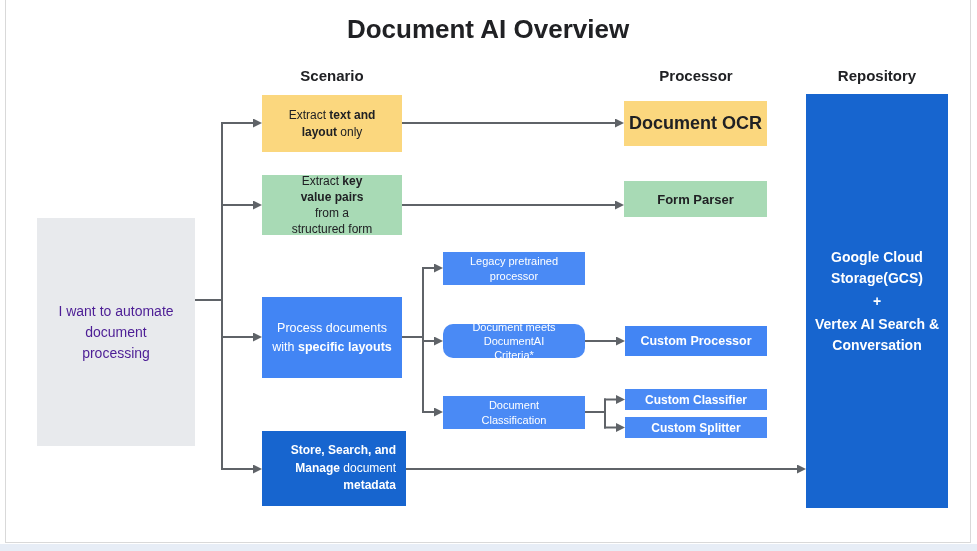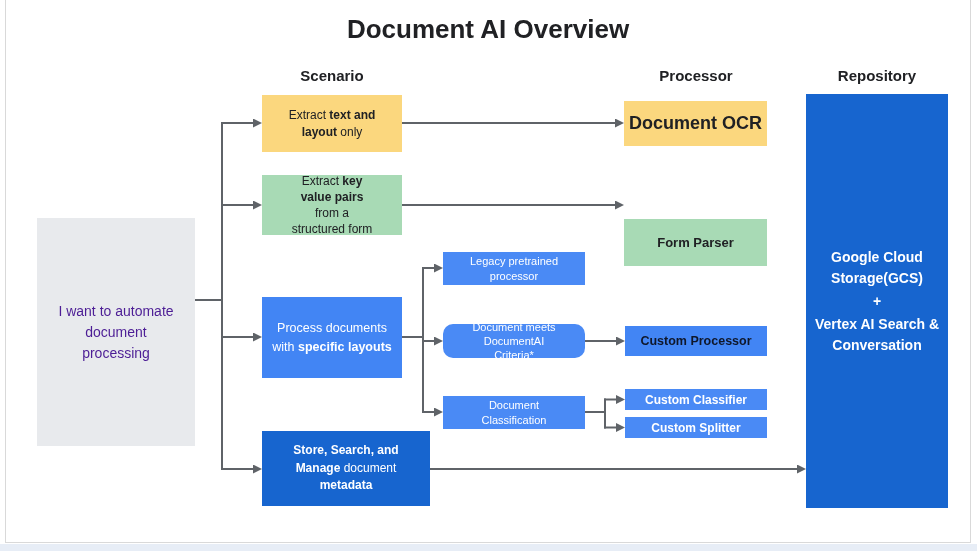--- a/index.html
+++ b/index.html
@@ -28,28 +28,28 @@
     position:absolute; display:flex; align-items:center; justify-content:center;
     text-align:center;
   }
   .start-node {
     left:37px; top:218px; width:158px; height:228px;
     background:#e8eaed; color:#4c1d95; font-size:14px; line-height:1.5; padding:0 18px;
   }
   .s-yellow { left:262px; top:95px;  width:140px; height:57px; background:#fbd77e; color:#202124; font-size:12px; line-height:1.35; padding:0 14px; }
   .s-green  { left:262px; top:175px; width:140px; height:60px; background:#a8dab5; color:#202124; font-size:12px; line-height:1.35; padding:0 26px; }
   .s-blue   { left:262px; top:297px; width:140px; height:81px; background:#4285f4; color:#ffffff; font-size:12.5px; line-height:1.45; padding:8px 4px; }
-  .s-store  { left:262px; top:431px; width:168px; height:75px; background:#1765cf; color:#ffffff; font-size:12px; line-height:1.45; padding:0 10px; }
+  .s-store  { left:262px; top:431px; width:144px; height:75px; background:#1765cf; color:#ffffff; font-size:12px; line-height:1.45; padding:0 10px;text-align:right; }
   .proc-ocr  { left:624px; top:101px; width:143px; height:45px; background:#fbd77e; color:#202124; font-size:18px; font-weight:bold; }
-  .proc-form { left:624px; top:181px; width:143px; height:47px; background:#a8dab5; color:#202124; font-size:13px; font-weight:bold;margin-top:38px; }
+  .proc-form { left:624px; top:181px; width:143px; height:36px; background:#a8dab5; color:#202124; font-size:13px; font-weight:bold; }
   .d-box { width:142px; background:#4a8af5; color:#ffffff; font-size:11px; line-height:1.3; padding:0 24px; }
   .d-legacy   { left:443px; top:252px; height:33px; }
   .d-criteria { left:443px; top:324px; height:34px;border-radius:10px; }
   .d-class    { left:443px; top:396px; height:33px; }
-  .proc-custom     { left:625px; top:326px; width:142px; height:30px; background:#4285f4; color:#0f172a; font-size:12.5px; font-weight:bold; }
+  .proc-custom     { left:625px; top:326px; width:142px; height:30px; background:#4285f4; color:#ffffff; font-size:12.5px; font-weight:bold; }
   .proc-classifier { left:625px; top:389px; width:142px; height:21px; background:#4a8af5; color:#ffffff; font-size:12px; font-weight:bold; }
   .proc-splitter   { left:625px; top:417px; width:142px; height:21px; background:#4a8af5; color:#ffffff; font-size:12px; font-weight:bold; }
   .repo {
     left:806px; top:94px; width:142px; height:414px; background:#1765cf; color:#ffffff;
     font-size:14px; font-weight:bold; line-height:1.5; padding:0 6px; flex-direction:column;
   }
   .repo .plus { margin:2px 0; }
 </style>
 </head>
 <body>

